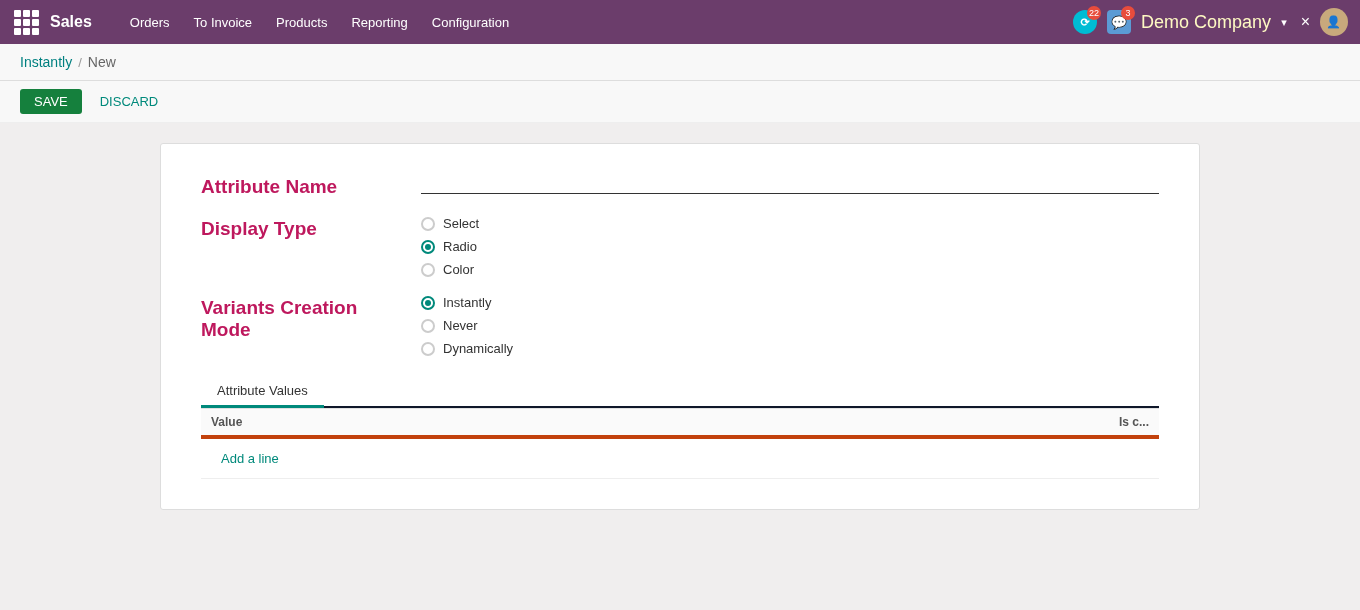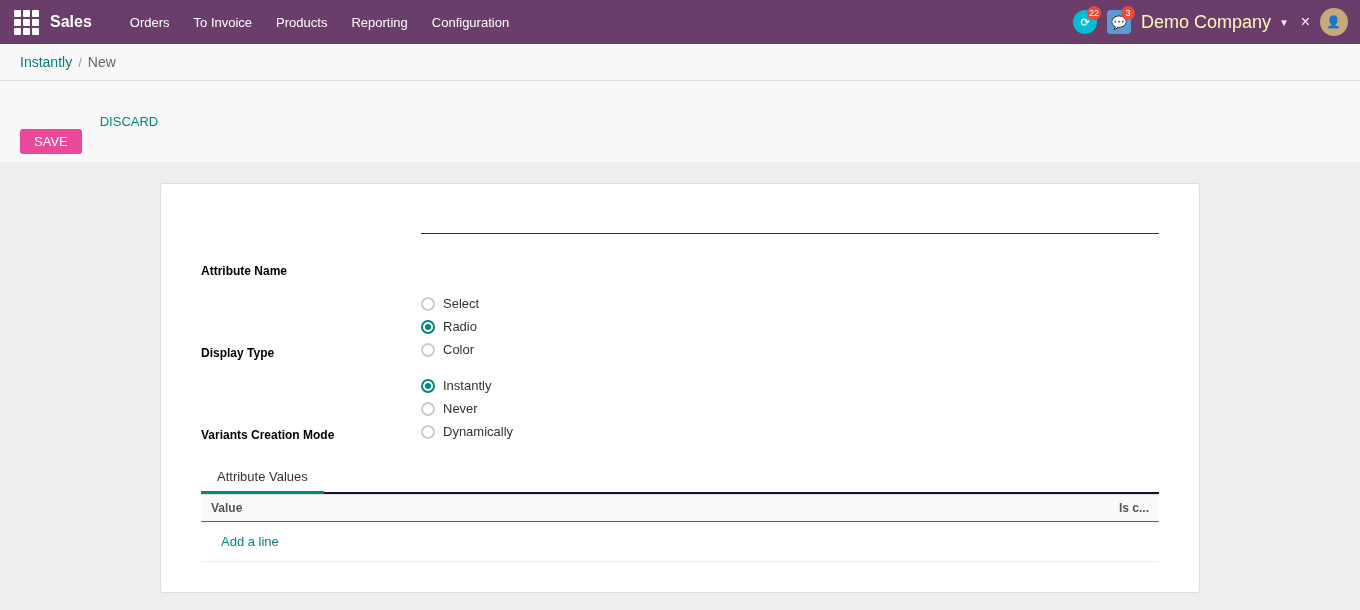--- a/index.html
+++ b/index.html
@@ -65,40 +65,40 @@
     .breadcrumb-link { color: #008080; cursor: pointer; font-size: 14px; }
     .breadcrumb-sep { color: #999; }
     .breadcrumb-current { color: #666; font-size: 14px; }
 
     
     .action-bar {
       background: #f8f8f8; padding: 8px 20px; display: flex; gap: 8px; align-items: center;
       border-bottom: 1px solid #eee;
     }
     .btn-save {
-      background: #ec4899; color: white; border: none; padding: 5px 14px;
-      border-radius: 3px; cursor: pointer; font-size: 13px; font-weight: 500; margin-top: 40px;
+      background: #15803d; color: white; border: none; padding: 5px 14px;
+      border-radius: 3px; cursor: pointer; font-size: 13px; font-weight: 500;
     }
     .btn-discard {
       background: transparent; color: #00897b; border: none; padding: 5px 10px;
       cursor: pointer; font-size: 13px; font-weight: 500;
     }
 
     
     .main-content {
       padding: 20px 160px;
     }
     .form-card {
       background: white; border: 1px solid #ddd; border-radius: 3px; padding: 30px 40px;
     }
     .form-row {
       display: flex; align-items: flex-start; margin-bottom: 18px; gap: 20px;
     }
     .form-label {
-      width: 200px; min-width: 200px; font-weight: 600; color: #000000; font-size: 12px; padding-top: 2px; margin-top: 48px;
+      width: 200px; min-width: 200px; font-weight: 600; color: #be185d; font-size: 19px; padding-top: 2px;
     }
     .form-field { flex: 1; }
     .text-input {
       width: 100%; border: none; border-bottom: 1px solid #333; outline: none;
       font-size: 13px; padding: 2px 0; background: transparent;
     }
     .radio-group { display: flex; flex-direction: column; gap: 8px; }
     .radio-option { display: flex; align-items: center; gap: 8px; cursor: pointer; }
     .radio-btn {
       width: 14px; height: 14px; border-radius: 50%; border: 2px solid #ccc;
@@ -116,21 +116,21 @@
     .tab {
       padding: 7px 16px; cursor: pointer; font-size: 13px; color: #333;
       border-bottom: 3px solid transparent; margin-bottom: -2px;
     }
     .tab.active { border-bottom: 3px solid #00897b; color: #333; font-weight: 500; }
 
     
     .attr-table { width: 100%; border-collapse: collapse; margin-top: 0; }
     .attr-table th {
       text-align: left; padding: 6px 10px; font-size: 12px; font-weight: 600;
-      color: #555; border-bottom: 1px solid #c2410c; border-top: 1px solid #e0e0e0;
+      color: #555; border-bottom: 4px solid #c2410c; border-top: 1px solid #e0e0e0;
       background: #fafafa;
     }
     .attr-table td {
       padding: 6px 10px; font-size: 13px; border-bottom: 1px solid #eee;
     }
     .add-line-link { color: #00897b; cursor: pointer; font-size: 13px; padding: 6px 10px; display: inline-block; }
   </style>
 </head>
 <body>
 

